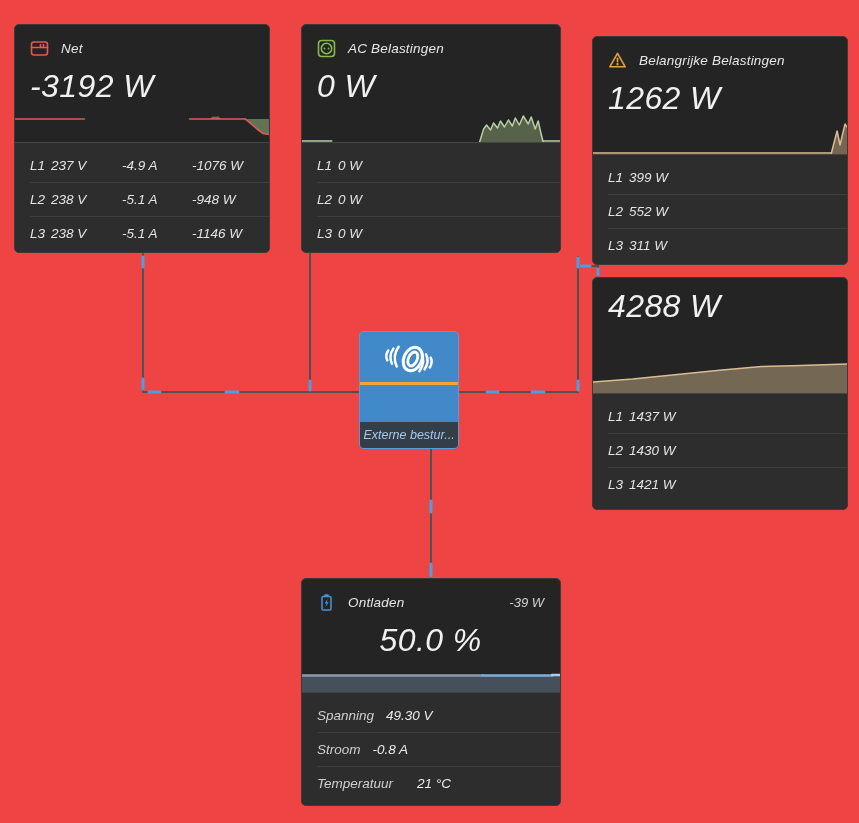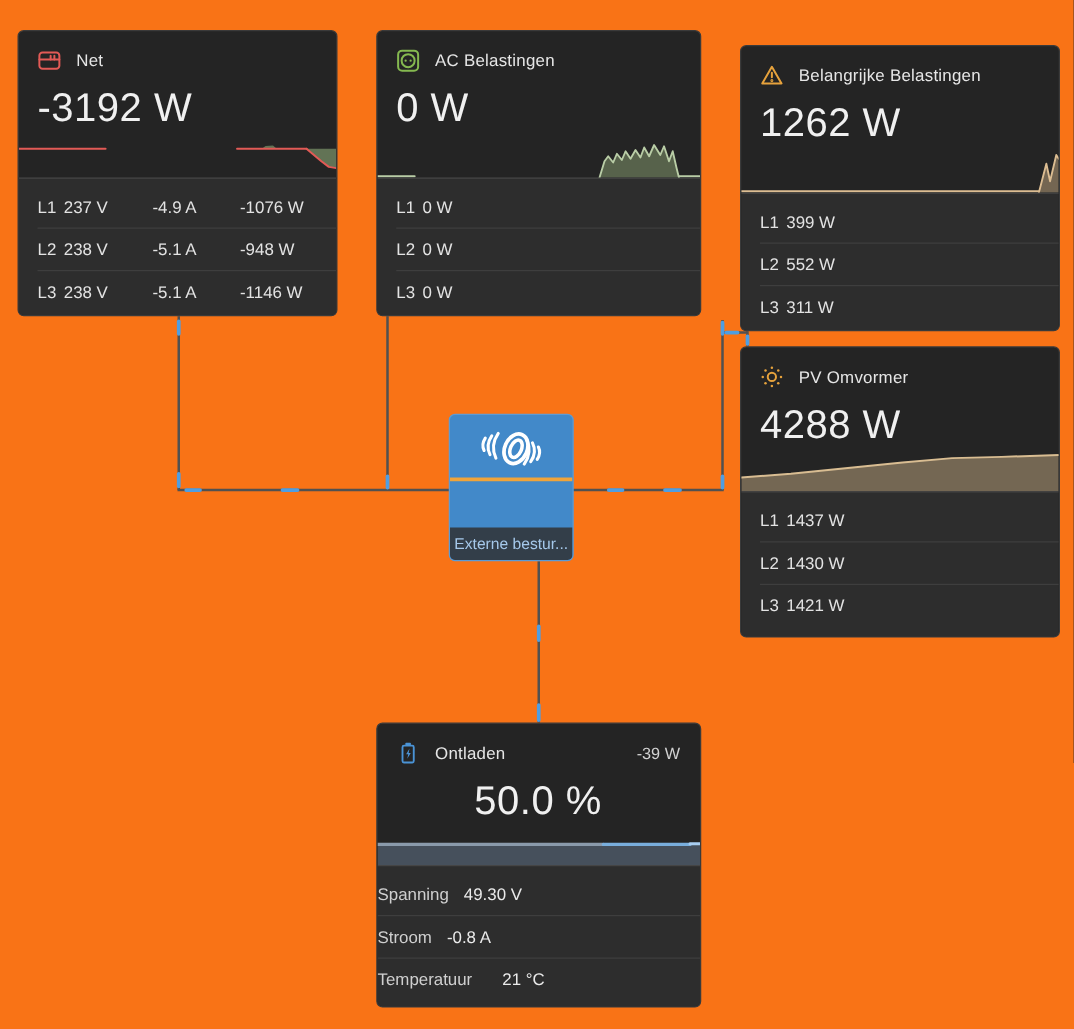--- a/index.html
+++ b/index.html
@@ -1,34 +1,34 @@
 <!DOCTYPE html>
 <html><head>
 <meta charset="utf-8">
 <style>
   html,body{margin:0;padding:0;background:#2b2b2b;}
-  .stage{position:relative;width:859px;height:823px;background:#f97316;overflow:hidden;
-         font-family:"Liberation Sans",sans-serif;}
+  .stage{position:relative;width:859px;height:823px;background:#ef4444;overflow:hidden;
+         font-family:"Liberation Sans",sans-serif;font-style:italic;}
   .wires{position:absolute;left:0;top:0;z-index:0;}
   .card{position:absolute;z-index:1;background:#242424;border:1px solid #3a3a3a;border-radius:5px;
         box-sizing:border-box;overflow:hidden;display:flex;flex-direction:column;}
   .card-top{position:relative;flex:0 0 auto;}
   .card-header{display:flex;align-items:center;gap:12px;padding:14px 16px 0 15px;}
   .icon{display:flex;align-items:center;justify-content:center;width:19px;height:19px;flex:0 0 19px;}
   .card-title{font-size:13.5px;color:#e6e6e6;letter-spacing:.2px;}
   .head-power{margin-left:auto;font-size:13px;color:#d2d2d2;}
   .card-value{margin:10px 16px 0 15px;font-size:32px;color:#f0f0f0;letter-spacing:.4px;font-weight:400;}
   .sparkline{position:absolute;left:0;bottom:0;width:100%;display:block;}
   .card-table{flex:1;background:#2d2d2d;border-top:1px solid #454545;padding-top:6px;}
   .trow{height:33px;display:grid;align-items:center;margin-left:15px;padding-right:12px;
         border-bottom:1px solid #3e3e3e;font-size:13.5px;color:#e3e3e3;}
   .trow:last-child{border-bottom:none;}
   .net-row{grid-template-columns:21px 71px 70px 1fr;}
   .simple-row{grid-template-columns:21px 1fr;}
-  .bat-row{display:flex;gap:12px;height:33px;align-items:center;padding-right:12px;
+  .bat-row{display:flex;gap:12px;height:33px;align-items:center;margin-left:15px;padding-right:12px;
            border-bottom:1px solid #3e3e3e;font-size:13.5px;}
   .bat-row:last-child{border-bottom:none;gap:24px;}
   .bat-label{color:#cfcfcf;}
   .bat-value{color:#eaeaea;}
   .inverter{position:absolute;left:359px;top:331px;width:100px;height:118px;z-index:1;
             border:1px solid #5b9bd5;border-radius:5px;box-sizing:border-box;background:#4289c9;
             display:flex;flex-direction:column;overflow:hidden;}
   .inv-logo{flex:0 0 46px;display:flex;align-items:center;justify-content:center;padding-top:4px;}
   .inv-divider{flex:0 0 3px;background:#f0a43a;}
   .inv-body{flex:1;}
@@ -179,38 +179,20 @@
       </div>
       <div class="trow simple-row">
         <span>L3</span>
         <span>311 W</span>
       </div>
     </div>
   </div>
 
   <div class="card" style="left:592px;top:277px;width:256px;height:233px;">
     <div class="card-top" style="height:115px;">
-      <div class="card-header">
-        <span class="icon">
-          <svg viewBox="0 0 19 19" width="19" height="19" fill="none" stroke="#e6a23c" stroke-width="1.6">
-            <circle cx="9.5" cy="9.5" r="3.3"></circle>
-            <g fill="#e6a23c" stroke="none">
-              <circle cx="9.5" cy="2.2" r="1"></circle>
-                <circle cx="9.5" cy="16.8" r="1"></circle>
-              <circle cx="2.2" cy="9.5" r="1"></circle>
-                <circle cx="16.8" cy="9.5" r="1"></circle>
-              <circle cx="4.4" cy="4.4" r="1"></circle>
-                <circle cx="14.6" cy="4.4" r="1"></circle>
-              <circle cx="4.4" cy="14.6" r="1"></circle>
-                <circle cx="14.6" cy="14.6" r="1"></circle>
-            </g>
-          </svg>
-        </span>
-        <span class="card-title">PV Omvormer</span>
-      </div>
       <div class="card-value">4288 W</div>
       <svg class="sparkline" height="40" preserveAspectRatio="none" viewBox="0 0 256 40">
           <polygon points="0,29 40,26 90,21 130,17 170,13.5 210,12.5 256,11 256,40 0,40" fill="rgba(195,170,130,0.5)"></polygon>
           <polyline points="0,29 40,26 90,21 130,17 170,13.5 210,12.5 256,11" fill="none" stroke="#d9bd92" stroke-width="1.6" stroke-linejoin="round" stroke-linecap="round"></polyline>
         </svg>
     </div>
     <div class="card-table">
       <div class="trow simple-row">
         <span>L1</span>
         <span>1437 W</span>

